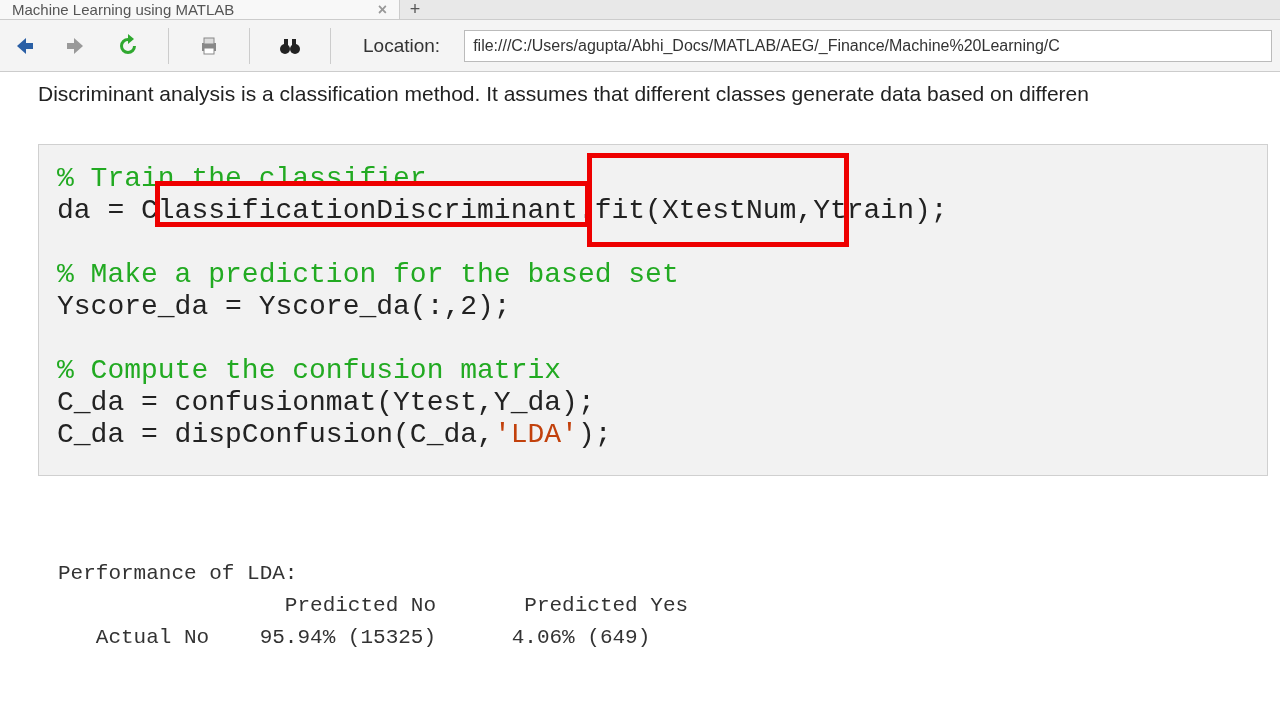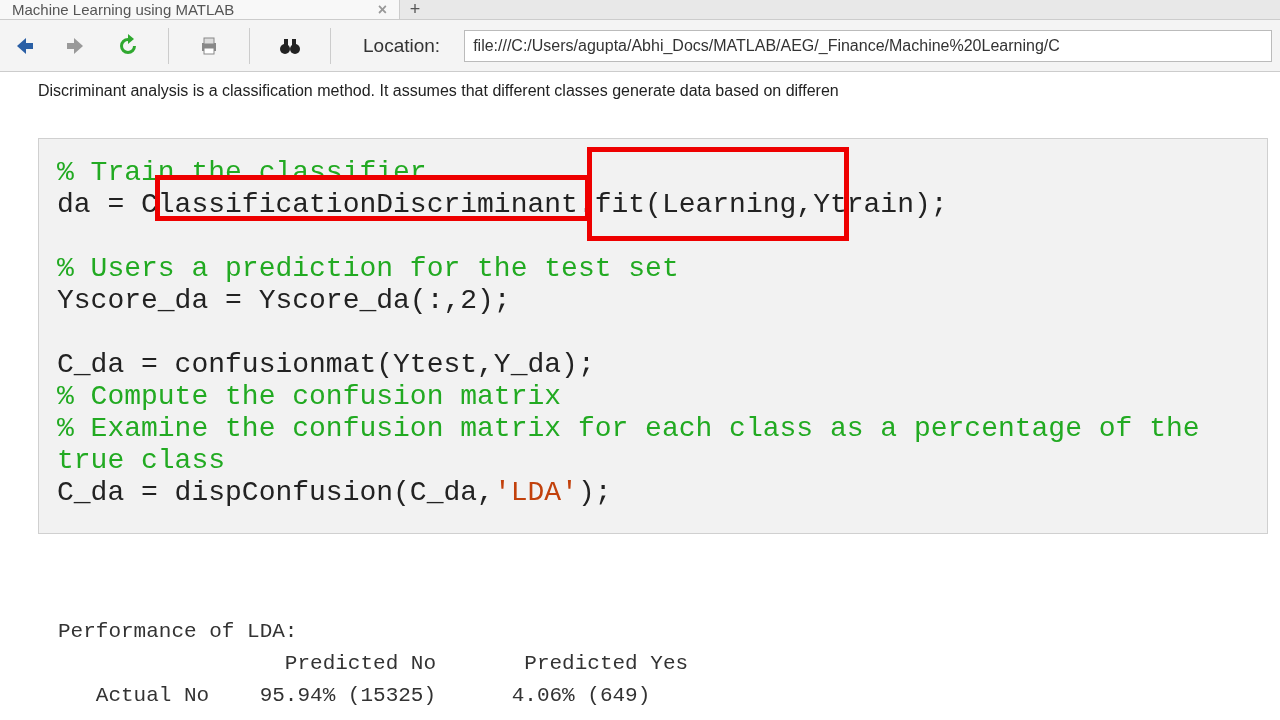--- a/index.html
+++ b/index.html
@@ -66,21 +66,21 @@
     color: #333;
     display: flex;
     align-items: center;
     overflow: hidden;
     white-space: nowrap;
   }
   .content {
     padding: 10px 0 0 38px;
   }
   .desc-line {
-    font-size: 16px;
+    font-size: 21px;
     color: #222;
     white-space: nowrap;
     margin-bottom: 38px;
   }
   .code-block {
     background: #f2f2f2;
     border: 1px solid #d0d0d0;
     padding: 18px 18px 24px 18px;
     font-family: "Courier New", monospace;
     font-size: 28px;
@@ -173,29 +173,28 @@
 </div>
 
 <div class="content">
   <div class="desc-line">Discriminant analysis is a classification method. It assumes that different classes generate data based on differen</div>
 
   <div class="code-block">
     <div class="red-box1"></div>
     <div class="red-box2"></div>
     <div><span class="comment">% Train the classifier</span></div>
     <div>
-      <span>da = </span><span>ClassificationDiscriminant.fit</span><span>(Learning,Ytrain)</span><span>;</span>
+      <span>da = </span><span>ClassificationDiscriminant.fit</span><span>(XtestNum,Ytrain)</span><span>;</span>
     </div>
     <div>&nbsp;</div>
-    <div><span class="comment">% Users a prediction for the test set</span></div>
+    <div><span class="comment">% Make a prediction for the based set</span></div>
     <div><span>Yscore_da = Yscore_da(:,2);</span></div>
     <div>&nbsp;</div>
+    <div><span class="comment">% Compute the confusion matrix</span></div>
     <div><span>C_da = confusionmat(Ytest,Y_da);</span></div>
-    <div><span class="comment">% Compute the confusion matrix</span></div>
-    <div><span class="comment">% Examine the confusion matrix for each class as a percentage of the true class</span></div>
     <div>
       <span>C_da = dispConfusion(C_da,</span><span class="string">'LDA'</span><span>);</span>
     </div>
   </div>
 
   <div class="output-block">
 <span>Performance of LDA:</span>
 <span>                  Predicted No       Predicted Yes</span>
 <span>   Actual No    95.94% (15325)      4.06% (649)</span>
 

